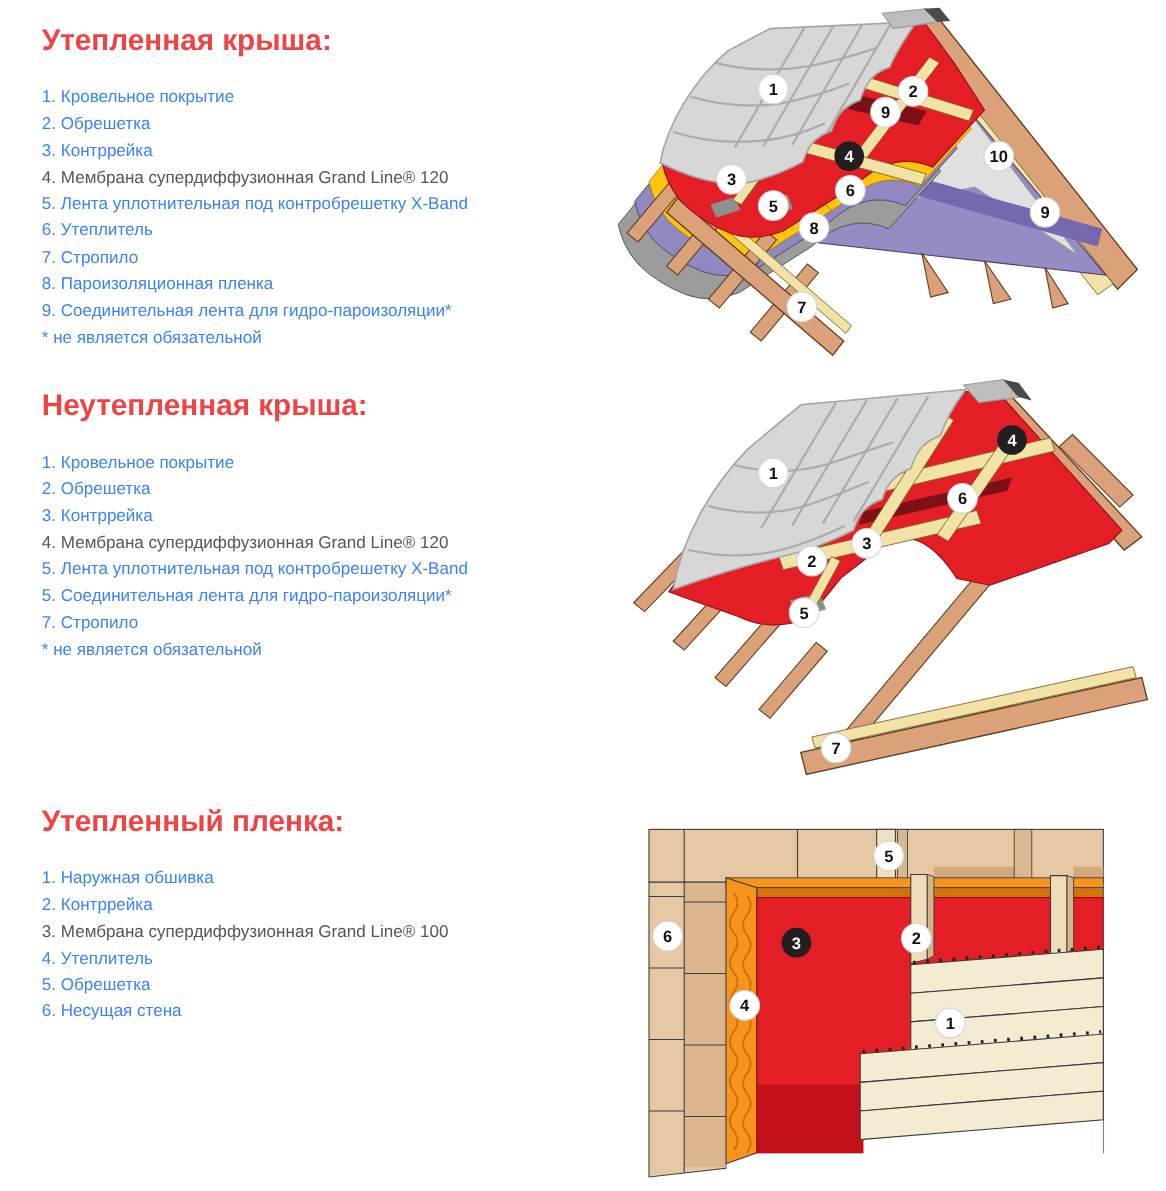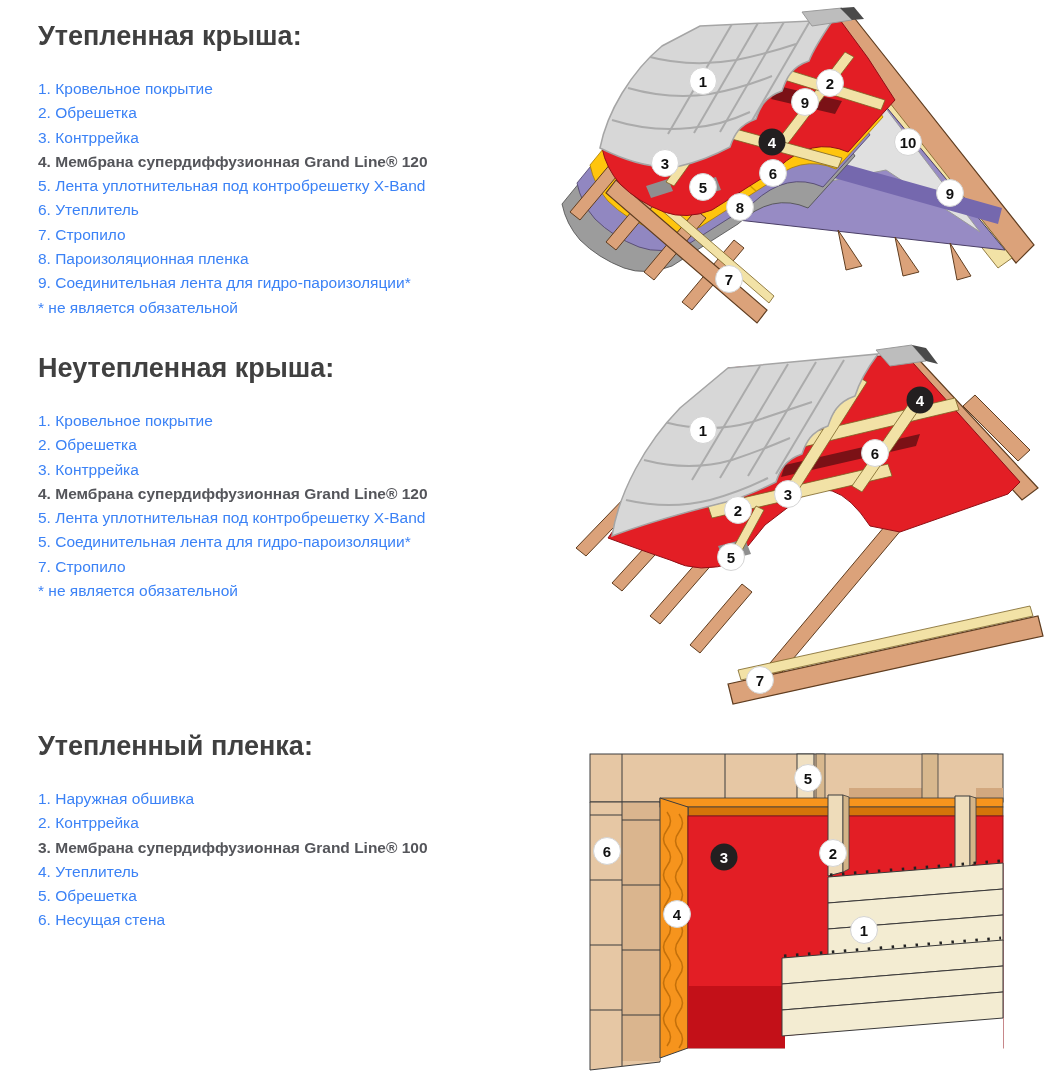--- a/index.html
+++ b/index.html
@@ -2,25 +2,25 @@
 <html><head>
 <meta charset="utf-8">
 <style>
   html,body{margin:0;padding:0;background:#ffffff;}
   #page{
     position:relative;width:1060px;height:1083px;background:#ffffff;overflow:hidden;
     font-family:"Liberation Sans",sans-serif;
   }
   .sec{position:absolute;left:38px;}
   .sec .heading{
-    margin:0;font-size:27px;line-height:33px;font-weight:bold;color:#404040;letter-spacing:0;
+    margin:0;font-size:27px;line-height:33px;font-weight:bold;color:#ef4444;letter-spacing:0;
   }
   .items{margin-top:24px;}
   .li{font-size:15.5px;line-height:24.3px;color:#3b82f6;white-space:nowrap;}
-  .li.bold{font-weight:bold;color:#54555a;}
+  .li.bold{font-weight:normal;color:#54555a;}
   .diag{position:absolute;}
   svg{display:block;}
 </style>
 </head>
 <body>
 
 <div id="page">
 
   <div class="sec" style="top:20px;">
     <h2 class="heading">Утепленная крыша:</h2>

